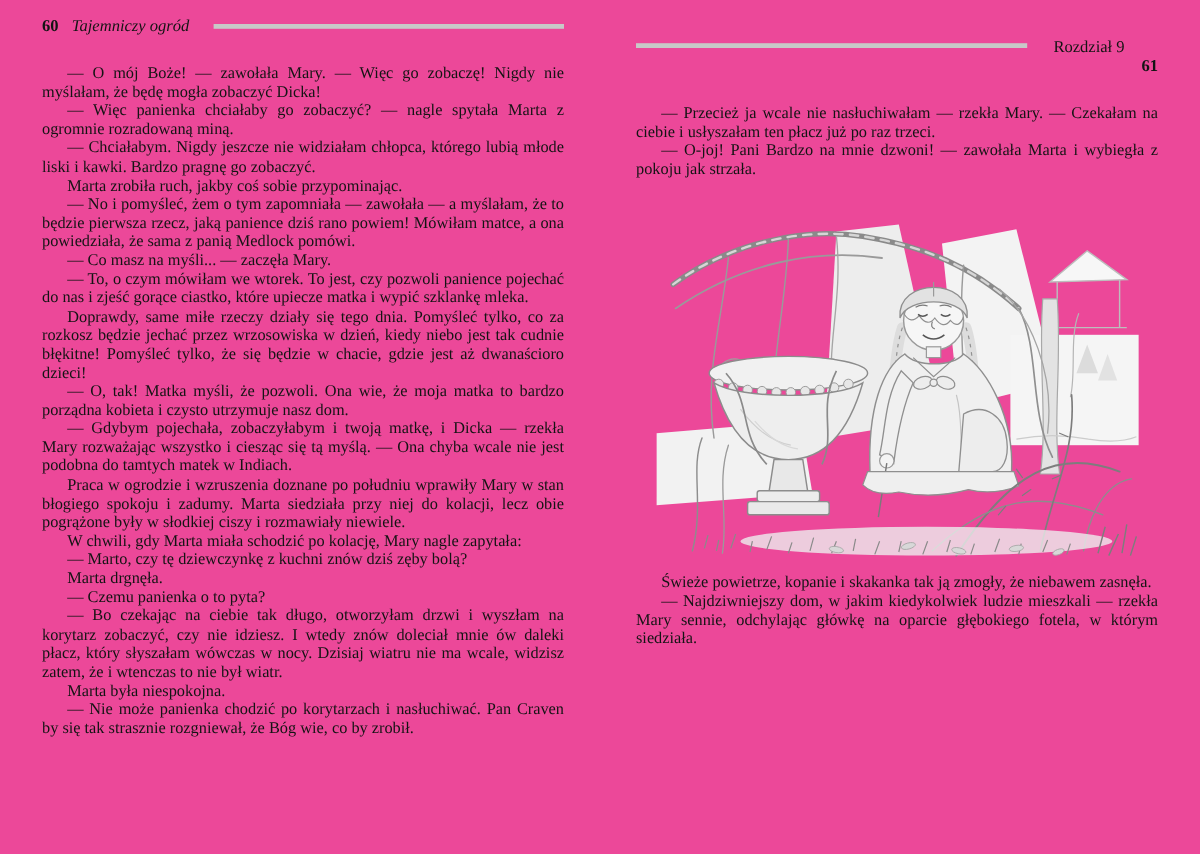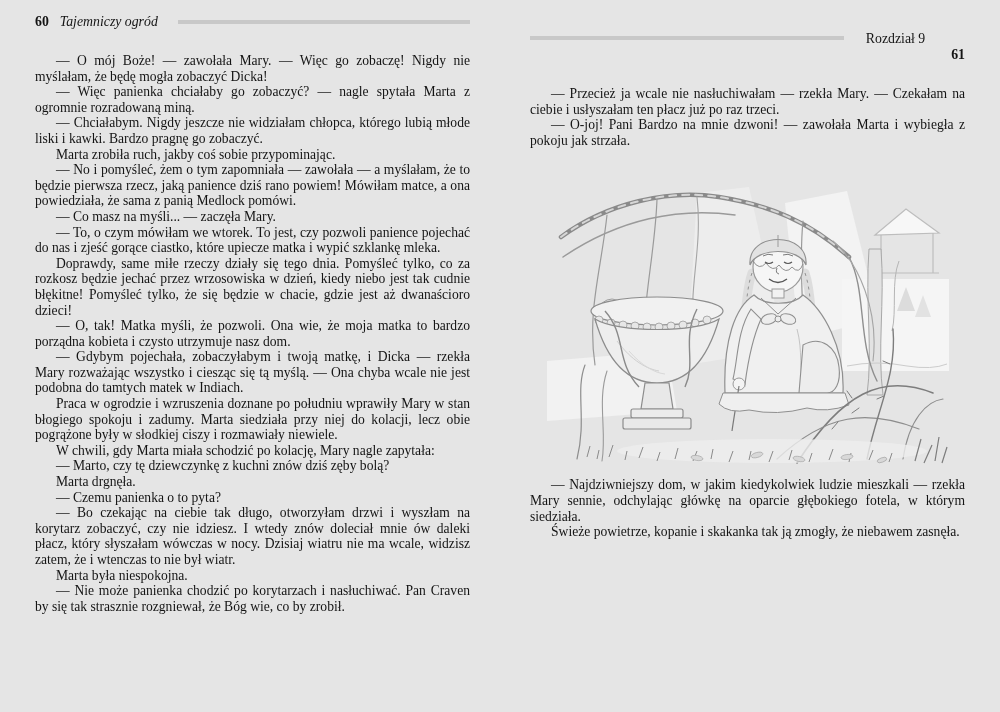--- a/index.html
+++ b/index.html
@@ -1,29 +1,29 @@
 <!DOCTYPE html>
 <html lang="pl"><head>
 <meta charset="utf-8">
 <style>
   html,body{margin:0;padding:0;}
   body{
     width:1000px;height:712px;overflow:hidden;
     background:#ffffff;color:#141414;
     font-family:"Liberation Serif","DejaVu Serif",serif;
   }
-  .spread{display:flex;width:1000px;height:712px;background:#e5e5e5;}
+  .spread{display:flex;width:1000px;height:712px;background:#ec4899;}
   .page{box-sizing:border-box;width:500px;height:712px;overflow:hidden;}
   .page.left{padding:14px 30px 0 35px;}
   .page.right{padding:14px 35px 0 30px;}
 
   .running-head{display:flex;align-items:center;font-size:13.8px;line-height:15px;margin-bottom:24px;}
   .pagenum{font-weight:bold;}
   .left .running-title{font-style:italic;margin-left:11px;}
-  .right .running-title{margin-right:16px;}
+  .right .running-title{margin-right:4px;}
   .rule{flex:1;height:4px;background:#c8c8c8;}
   .left .rule{margin-left:20px;}
   .right .rule{margin-right:22px;}
   .right .pagenum{margin-left:10px;margin-top:33px;}
 
   .body-text p{
     margin:0;
     font-size:13.6px;
     line-height:15.6px;
     text-align:justify;
@@ -203,17 +203,17 @@
             <ellipse cx="300" cy="296" rx="6" ry="2.5" transform="rotate(-8 300 296)"></ellipse>
             <ellipse cx="150" cy="297" rx="6" ry="2.5" transform="rotate(10 150 297)"></ellipse>
             <ellipse cx="335" cy="299" rx="5" ry="2.2" transform="rotate(-20 335 299)"></ellipse>
           </g>
         </g>
       </svg>
     </figure>
 
     <div class="body-text">
 
-    <p>— Najdziwniejszy dom, w jakim kiedykolwiek ludzie mieszkali — rzekła Mary sennie, odchylając główkę na oparcie głębokiego fotela, w którym siedziała.</p>
-        <p>Świeże powietrze, kopanie i skakanka tak ją zmogły, że niebawem zasnęła.</p>
+    <p>Świeże powietrze, kopanie i skakanka tak ją zmogły, że niebawem zasnęła.</p>
+        <p>— Najdziwniejszy dom, w jakim kiedykolwiek ludzie mieszkali — rzekła Mary sennie, odchylając główkę na oparcie głębokiego fotela, w którym siedziała.</p>
       </div>
   </section>
 </div>
 
 </body></html>

